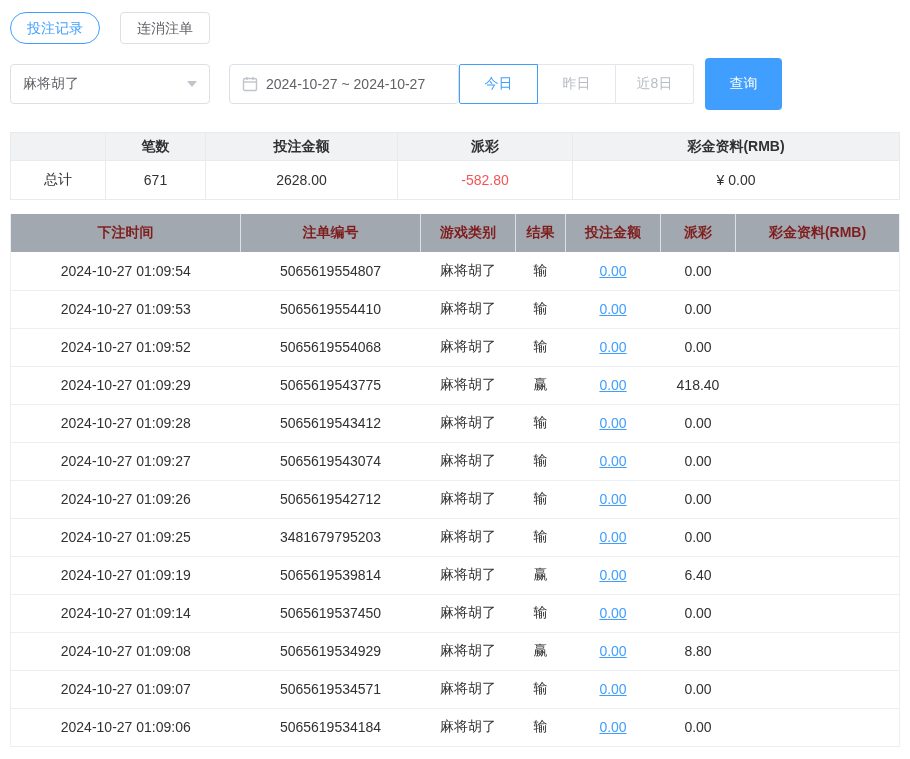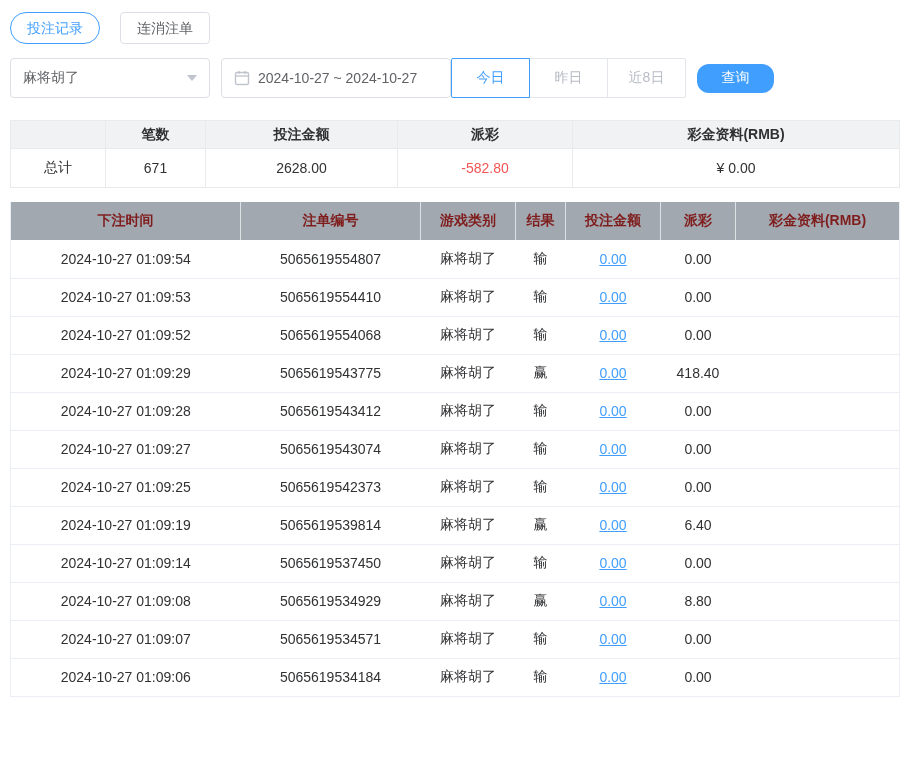--- a/index.html
+++ b/index.html
@@ -20,30 +20,30 @@
 
   
   .filter-row{display:flex;align-items:center;margin-top:14px;}
   .select{width:200px;height:40px;border:1px solid #dcdfe6;border-radius:4px;
     display:flex;align-items:center;justify-content:space-between;
     padding:0 12px;color:#606266;cursor:pointer;background:#fff;}
   .caret{width:0;height:0;border-left:5px solid transparent;border-right:5px solid transparent;
     border-top:6px solid #c0c4cc;}
   .date-input{width:230px;height:40px;border:1px solid #dcdfe6;border-radius:4px;
     display:flex;align-items:center;gap:8px;padding:8px 12px;color:#606266;
-    margin-left:11px;cursor:pointer;background:#fff;text-align:center;}
+    margin-left:19px;cursor:pointer;background:#fff;text-align:center;}
   .cal-icon{display:inline-flex;}
   .btn-group{display:flex;}
   .quick-btn{width:79px;height:40px;background:#fff;border:1px solid #e3e6ea;
     color:#b8bcc4;font-size:14px;cursor:pointer;margin-left:-1px;position:relative;}
   .quick-btn:first-child{margin-left:0;border-radius:2px 0 0 2px;}
   .quick-btn:last-child{border-radius:0 2px 2px 0;}
   .quick-btn.active{border:1px solid var(--accent);color:var(--accent);z-index:2;}
-  .search-btn{width:77px;height:29px;margin-left:11px;background:var(--accent);
-    color:#fff;border:none;border-radius:12px;font-size:14px;cursor:pointer;}
+  .search-btn{width:77px;height:52px;margin-left:11px;background:var(--accent);
+    color:#fff;border:none;border-radius:4px;font-size:14px;cursor:pointer;}
 
   
   .summary-table{width:100%;border-collapse:collapse;margin-top:22px;table-layout:fixed;}
   .summary-table th{background:#f0f2f3;font-weight:bold;color:#303133;height:28px;
     border:1px solid #e8eaec;font-size:14px;}
   .summary-table td{background:#fff;height:39px;text-align:center;border:1px solid #e8eaec;}
   .summary-table td.neg{color:var(--negative);}
   .summary-table td.row-label{font-weight:normal;}
 
   
@@ -191,22 +191,31 @@
         <tr>
           <td>2024-10-27 01:09:27</td>
           <td>5065619543074</td>
           <td>麻将胡了</td>
           <td>输</td>
           <td><a href="#">0.00</a></td>
           <td>0.00</td>
           <td></td>
         </tr>
         <tr>
+          <td>2024-10-27 01:09:26</td>
+          <td>5065619542712</td>
+          <td>麻将胡了</td>
+          <td>输</td>
+          <td><a href="#">0.00</a></td>
+          <td>0.00</td>
+          <td></td>
+        </tr>
+        <tr>
           <td>2024-10-27 01:09:25</td>
-          <td>5065619542373</td>
+          <td>3481679795203</td>
           <td>麻将胡了</td>
           <td>输</td>
           <td><a href="#">0.00</a></td>
           <td>0.00</td>
           <td></td>
         </tr>
         <tr>
           <td>2024-10-27 01:09:19</td>
           <td>5065619539814</td>
           <td>麻将胡了</td>

